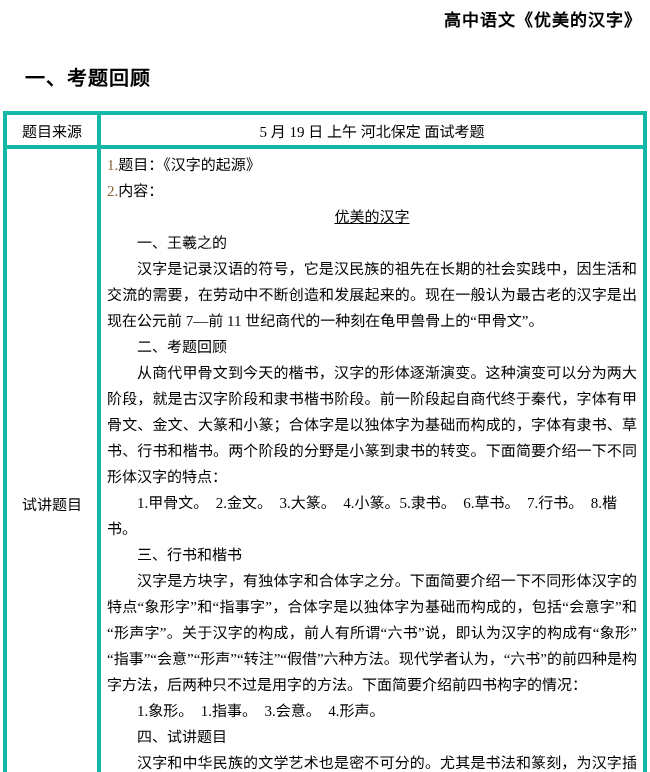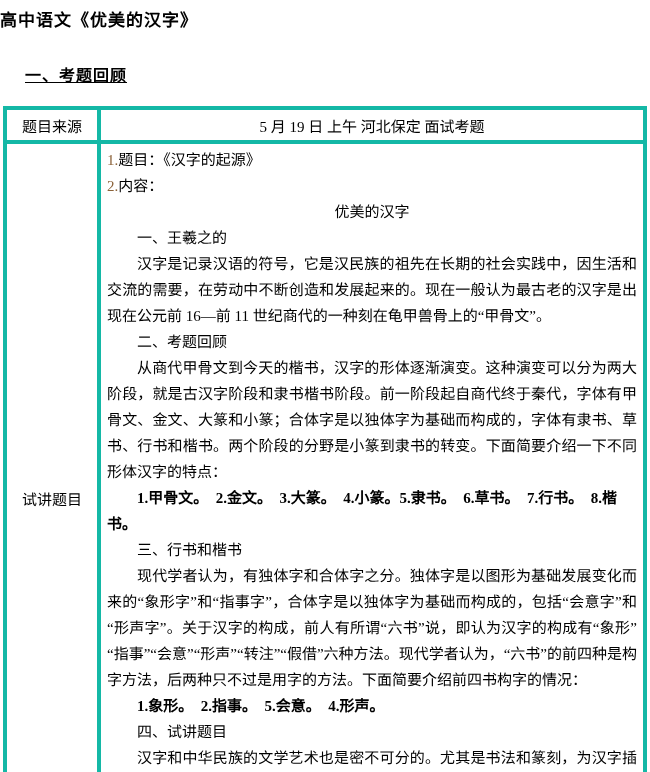--- a/index.html
+++ b/index.html
@@ -8,34 +8,33 @@
     background: #ffffff;
   }
   body {
     width: 650px;
     height: 772px;
     overflow: hidden;
     color: #000000;
     font-family: "Liberation Serif", "DejaVu Serif", serif;
   }
   .doc-title {
-    margin: 6px 16px 0 0;
-    text-align: left;
+    margin: 6px 8px 0 0;
+    text-align: right;
     font-size: 17px;
     font-weight: bold;
     font-family: "Liberation Sans", "DejaVu Sans", sans-serif;
     letter-spacing: 1px;
   }
   .section-heading {
     margin: 31px 0 0 25px;
-    font-size: 16px;
+    font-size: 20px;
     font-weight: bold;
     font-family: "Liberation Sans", "DejaVu Sans", sans-serif;
     letter-spacing: 1px;
-    text-decoration: underline;
   }
   table.qa-table {
     margin: 20px 3px 0 3px;
     width: 644px;
     border-collapse: collapse;
     table-layout: fixed;
   }
   table.qa-table td {
     border: 4px solid #14b8a6;
     font-size: 15px;
@@ -54,23 +53,24 @@
   }
   td.topic-content {
     vertical-align: top;
     padding: 3px 6px 4px 6px;
     line-height: 26px;
   }
   .line { text-indent: 0; }
   .marker { font-family: "Liberation Serif", "DejaVu Serif", serif; }
   .content-title {
     text-align: center;
+    text-decoration: underline;
   }
   .heading { text-indent: 2em; }
-  .list    { text-indent: 2em; font-weight: bold; }
+  .list    { text-indent: 2em; }
   .para    {
     text-indent: 2em;
     text-align: justify;
   }
 </style>
 </head>
 <body>
 
 <div class="page">
 
@@ -85,27 +85,27 @@
       <td class="source-value">5 月 19 日 上午 河北保定 面试考题</td>
     </tr>
     <tr>
       <td class="col-label">试讲题目</td>
       <td class="topic-content">
         <div class="line"><span class="marker" style="color: rgb(139, 98, 57);">1.</span><span>题目：《汉字的起源》</span></div>
         <div class="line"><span class="marker" style="color: rgb(139, 98, 57);">2.</span><span>内容：</span></div>
         <div class="content-title">优美的汉字</div>
         <div id="content-blocks">
               <div class="heading">一、王羲之的</div>
-              <div class="para">汉字是记录汉语的符号，它是汉民族的祖先在长期的社会实践中，因生活和交流的需要，在劳动中不断创造和发展起来的。现在一般认为最古老的汉字是出现在公元前 16—前 11 世纪商代的一种刻在龟甲兽骨上的“甲骨文”。</div>
+              <div class="para">汉字是记录汉语的符号，它是汉民族的祖先在长期的社会实践中，因生活和交流的需要，在劳动中不断创造和发展起来的。现在一般认为最古老的汉字是出现在公元前 7—前 11 世纪商代的一种刻在龟甲兽骨上的“甲骨文”。</div>
               <div class="heading">二、考题回顾</div>
               <div class="para">从商代甲骨文到今天的楷书，汉字的形体逐渐演变。这种演变可以分为两大阶段，就是古汉字阶段和隶书楷书阶段。前一阶段起自商代终于秦代，字体有甲骨文、金文、大篆和小篆；合体字是以独体字为基础而构成的，字体有隶书、草书、行书和楷书。两个阶段的分野是小篆到隶书的转变。下面简要介绍一下不同形体汉字的特点：</div>
               <div class="list">1.甲骨文。　2.金文。　3.大篆。　4.小篆。5.隶书。　6.草书。　7.行书。　8.楷书。</div>
               <div class="heading">三、行书和楷书</div>
-              <div class="para">现代学者认为，有独体字和合体字之分。独体字是以图形为基础发展变化而来的“象形字”和“指事字”，合体字是以独体字为基础而构成的，包括“会意字”和“形声字”。关于汉字的构成，前人有所谓“六书”说，即认为汉字的构成有“象形”“指事”“会意”“形声”“转注”“假借”六种方法。现代学者认为，“六书”的前四种是构字方法，后两种只不过是用字的方法。下面简要介绍前四书构字的情况：</div>
-              <div class="list">1.象形。　2.指事。　5.会意。　4.形声。</div>
+              <div class="para">汉字是方块字，有独体字和合体字之分。下面简要介绍一下不同形体汉字的特点“象形字”和“指事字”，合体字是以独体字为基础而构成的，包括“会意字”和“形声字”。关于汉字的构成，前人有所谓“六书”说，即认为汉字的构成有“象形”“指事”“会意”“形声”“转注”“假借”六种方法。现代学者认为，“六书”的前四种是构字方法，后两种只不过是用字的方法。下面简要介绍前四书构字的情况：</div>
+              <div class="list">1.象形。　1.指事。　3.会意。　4.形声。</div>
               <div class="heading">四、试讲题目</div>
               <div class="para">汉字和中华民族的文学艺术也是密不可分的。尤其是书法和篆刻，为汉字插上了艺术的翅膀，使一个个平实的方块字灵动起来。汉字各种书体的代表作品大多是靠碑帖保存下来的，如欧阳询的《九成宫醴泉铭》（楷书）、王羲之的《兰亭集序》（行书）、颜真卿的《多宝塔》（楷书）、怀素的《自叙帖》（草书）等。</div>
             </div>
       </td>
     </tr>
   </tbody>
     </table>
 
 </div>
 

